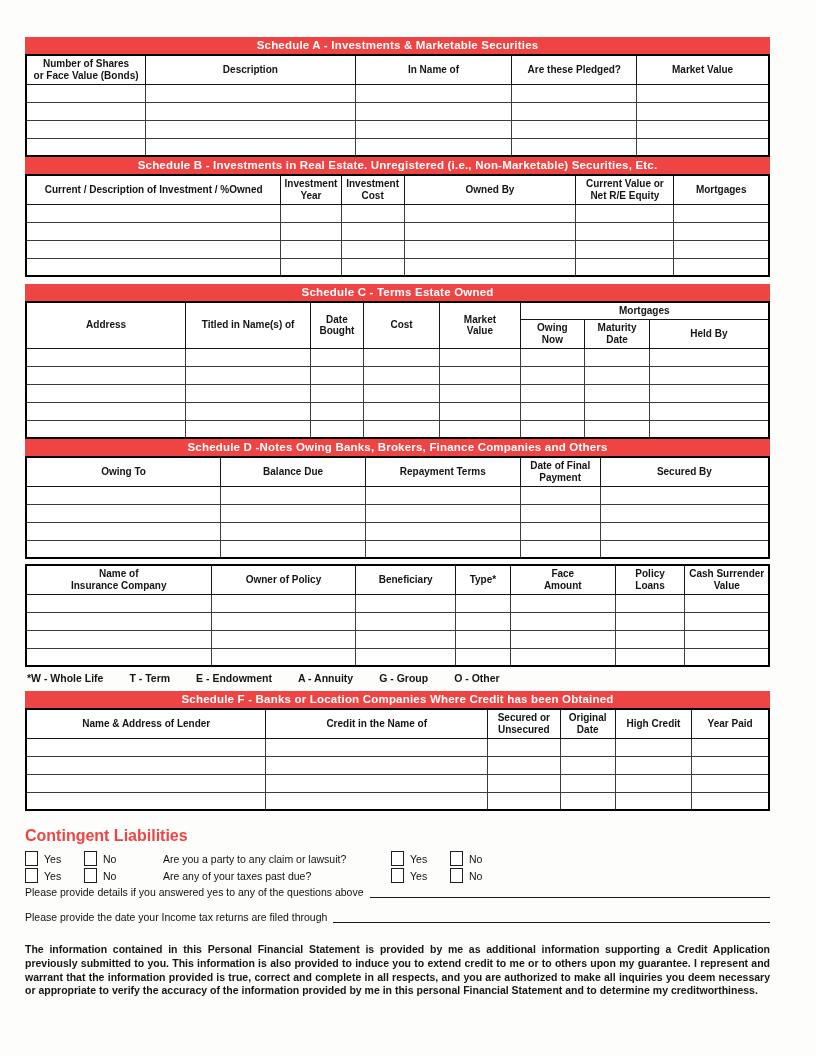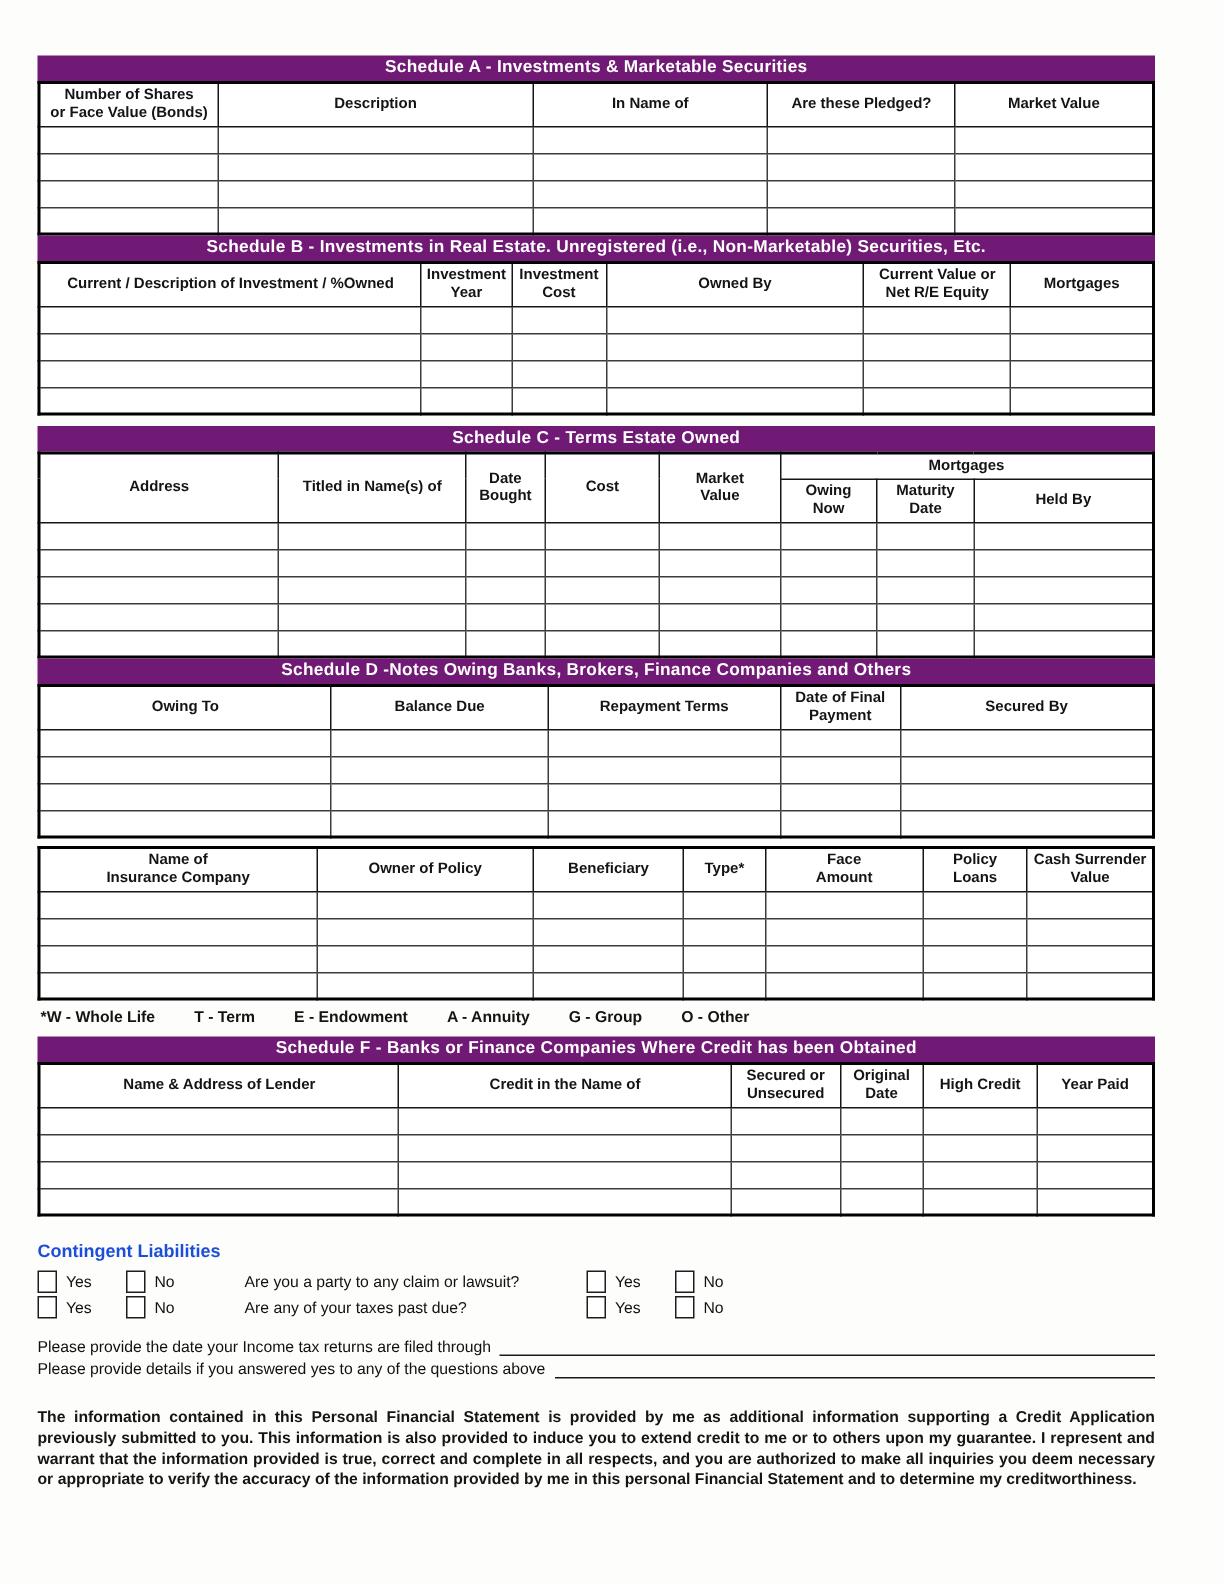--- a/index.html
+++ b/index.html
@@ -5,21 +5,21 @@
   * { margin:0; padding:0; box-sizing:border-box; }
   html,body { background:#e8e8e8; }
   body {
     width:816px; height:1056px; margin:0 auto; position:relative;
     font-family:"Liberation Sans", sans-serif; color:#111; background:#fdfdfc;
   }
   .page { position:absolute; left:25px; top:37px; width:745px; }
 
   
   .bar {
-    background:#701a75; color:#fff; font-weight:bold; font-size:11.5px;
+    background:#ef4444; color:#fff; font-weight:bold; font-size:11.5px;
     text-align:center; padding:2px 0 3px; letter-spacing:.2px;
   }
 
   
   table.grid {
     width:100%; border-collapse:collapse; table-layout:fixed;
     border:2px solid #000;
   }
   table.grid th {
     border:1px solid #161616; background:#fff;
@@ -33,21 +33,21 @@
   .gap-sm { margin-bottom:7px; }
   .gap-xs { margin-bottom:5px; }
 
   
   .legend {
     display:flex; gap:26px; font-size:10.5px; font-weight:bold;
     margin:5px 0 7px 2px; color:#141414;
   }
 
   
-  .section-head { font-size:12px; font-weight:bold; margin:0 0 6px; color:#1d4ed8; }
+  .section-head { font-size:16px; font-weight:bold; margin:0 0 6px; color:#ef4444; }
   .contingent { margin-top:16px; }
   .cl-line { display:flex; align-items:center; font-size:10.5px; margin-bottom:2px; }
   .cl-q1 { width:322px; }
   .cl-q2 { width:228px; margin-left:20px; }
   .cb {
     width:13px; height:15px; border:1.6px solid #1d1d1d; background:#fff;
     display:inline-block; flex:0 0 13px; margin-right:6px;
   }
   .cl-lab { width:40px; }
   .fill-line { flex:1; border-bottom:1.4px solid #1a1a1a; height:13px; margin-left:6px; }
@@ -392,21 +392,21 @@
       <span>*W - Whole Life</span>
       <span>T - Term</span>
       <span>E - Endowment</span>
       <span>A - Annuity</span>
       <span>G - Group</span>
       <span>O - Other</span>
     </div>
   </section>
 
   <section class="sched">
-    <div class="bar">Schedule F - Banks or Finance Companies Where Credit has been Obtained</div>
+    <div class="bar">Schedule F - Banks or Location Companies Where Credit has been Obtained</div>
     <table class="grid">
       <colgroup>
         <col style="width:32.3%">
           <col style="width:29.8%">
           <col style="width:9.8%">
           <col style="width:7.4%">
           <col style="width:10.3%">
           <col style="width:10.4%">
       </colgroup>
       <thead>
@@ -478,29 +478,29 @@
       <span class="cl-lab">Yes</span>
       <span class="cb"></span>
       <span class="cl-lab">No</span>
       <span class="cl-q2">Are any of your taxes past due?</span>
       <span class="cb"></span>
       <span class="cl-lab">Yes</span>
       <span class="cb"></span>
       <span class="cl-lab">No</span>
     </div>
 
+    <div class="prompt-line">
+      <span>Please provide details if you answered yes to any of the questions above</span>
+      <span class="fill-line"></span>
+    </div>
+
     <div class="prompt-line tax-line">
       <span>Please provide the date your Income tax returns are filed through</span>
       <span class="fill-line"></span>
     </div>
-
-    <div class="prompt-line">
-      <span>Please provide details if you answered yes to any of the questions above</span>
-      <span class="fill-line"></span>
-    </div>
   </section>
 
   <section class="reps">
     <p>The information contained in this Personal Financial Statement is provided by me as additional information supporting a Credit Application previously submitted to you.  This information is also provided to induce you to extend credit to me or to others upon my guarantee.  I represent and warrant that the information provided is true, correct and complete in all respects, and you are authorized to make all inquiries you deem necessary or appropriate to verify the accuracy of the information provided by me in this personal Financial Statement and to determine my creditworthiness.</p>
   </section>
 
   <table class="sig">
     
     </table>
 

